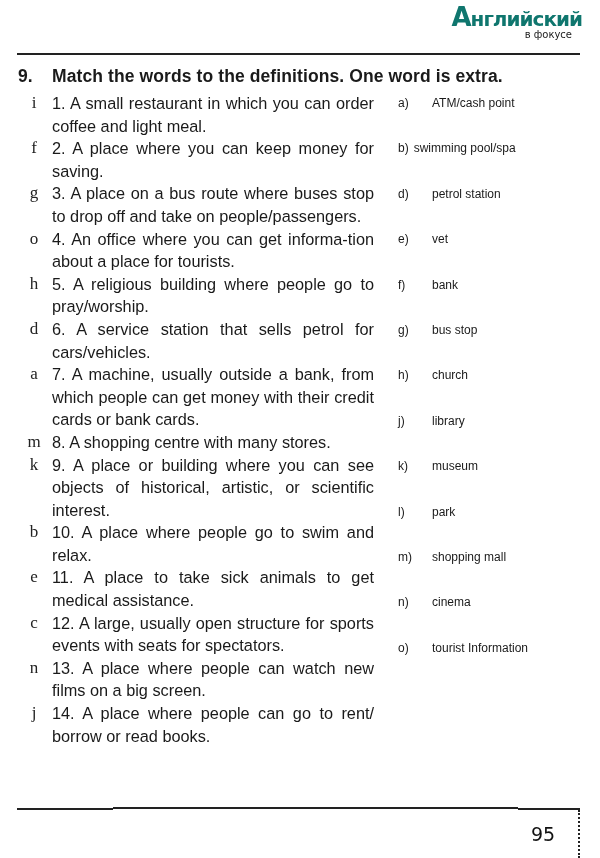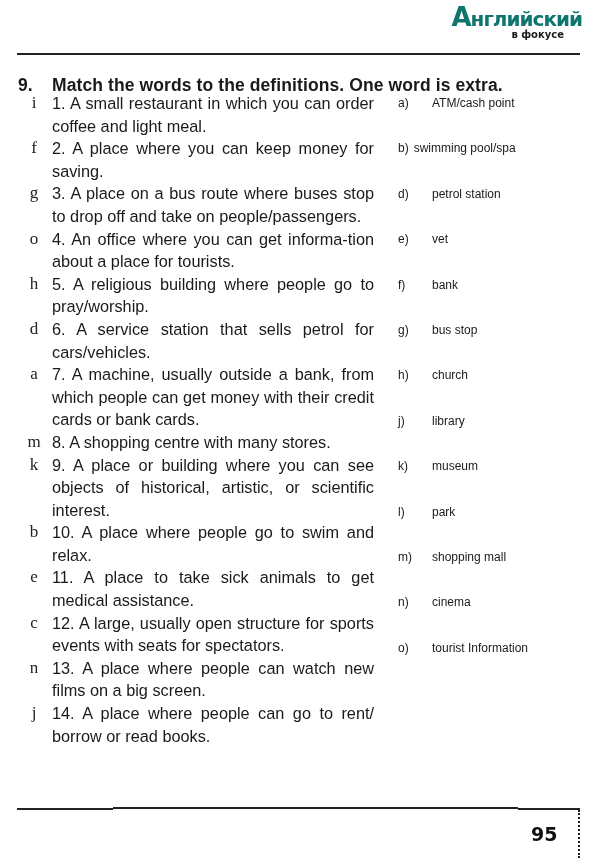--- a/index.html
+++ b/index.html
@@ -2,42 +2,42 @@
 <html><head>
 <meta charset="utf-8">
 <style>
   html, body { margin: 0; padding: 0; background: #ffffff; }
   body { width: 600px; height: 858px; position: relative; overflow: hidden;
          font-family: "Liberation Sans", sans-serif; color: #1a1a1a; }
   .logo { position: absolute; right: 18px; top: 6px; text-align: right; }
   .logo-title { font-family: "DejaVu Sans", sans-serif; font-weight: 900; font-size: 20px;
                 letter-spacing: -1px; line-height: 22px; color: #0f766e; }
   .logo-title .big { font-size: 26px; }
-  .logo-sub { font-family: "DejaVu Sans", sans-serif; font-weight: bold; font-size: 10px;
-              line-height: 11px; margin-top: -1px; margin-right: 18px; }
+  .logo-sub { font-family: "DejaVu Sans", sans-serif; font-weight: normal; font-size: 10px;
+              line-height: 11px; margin-top: -1px; margin-right: 10px; }
   .rule-top { position: absolute; left: 17px; top: 53px; width: 563px; height: 2px; background: #222; }
   .heading { position: absolute; left: 18px; top: 66px; font-weight: bold; font-size: 17.5px;
-             letter-spacing: 0.1px; white-space: nowrap; margin-top: 9px; }
+             letter-spacing: 0.1px; white-space: nowrap; }
   .heading .num { display: inline-block; width: 34px; }
   .defs { position: absolute; left: 24px; top: 92px; width: 350px; }
   .def { position: relative; font-size: 16.3px; line-height: 22.6px; padding-left: 28px; }
   .def .ans { position: absolute; left: 0; top: 0; width: 20px; text-align: center;
               font-family: "Liberation Serif", serif; font-size: 17px; color: #222; }
   .def .txt { display: block; text-align: justify; text-align-last: left; }
   .words { position: absolute; left: 398px; top: 92px; width: 200px; }
   .word { font-size: 12px; line-height: 22.6px; height: 45.4px; white-space: nowrap; }
   .word .lt { display: inline-block; width: 34px; }
   .word.tight .lt { width: auto; margin-right: 5px; }
   .rule-bot-a { position: absolute; left: 17px; top: 808px; width: 96px; height: 1.5px; background: #222; }
   .rule-bot-b { position: absolute; left: 113px; top: 807px; width: 405px; height: 2px; background: #222; }
   .rule-bot-c { position: absolute; left: 518px; top: 808px; width: 62px; height: 1.5px; background: #222; }
   .dots { position: absolute; left: 578px; top: 810px; width: 0; height: 48px;
           border-left: 2px dotted #222; }
   .pagenum { position: absolute; left: 531px; top: 823px; font-family: "DejaVu Sans", sans-serif;
-             font-weight: bold; font-size: 19px; color: #111; }
+             font-weight: normal; font-size: 19px; color: #111; }
 </style>
 </head>
 <body>
 
 <div class="logo">
   <div class="logo-title"><span class="big">А</span><span>нглийский</span></div>
   <div class="logo-sub">в фокусе</div>
 </div>
 
 <div class="rule-top"></div>

